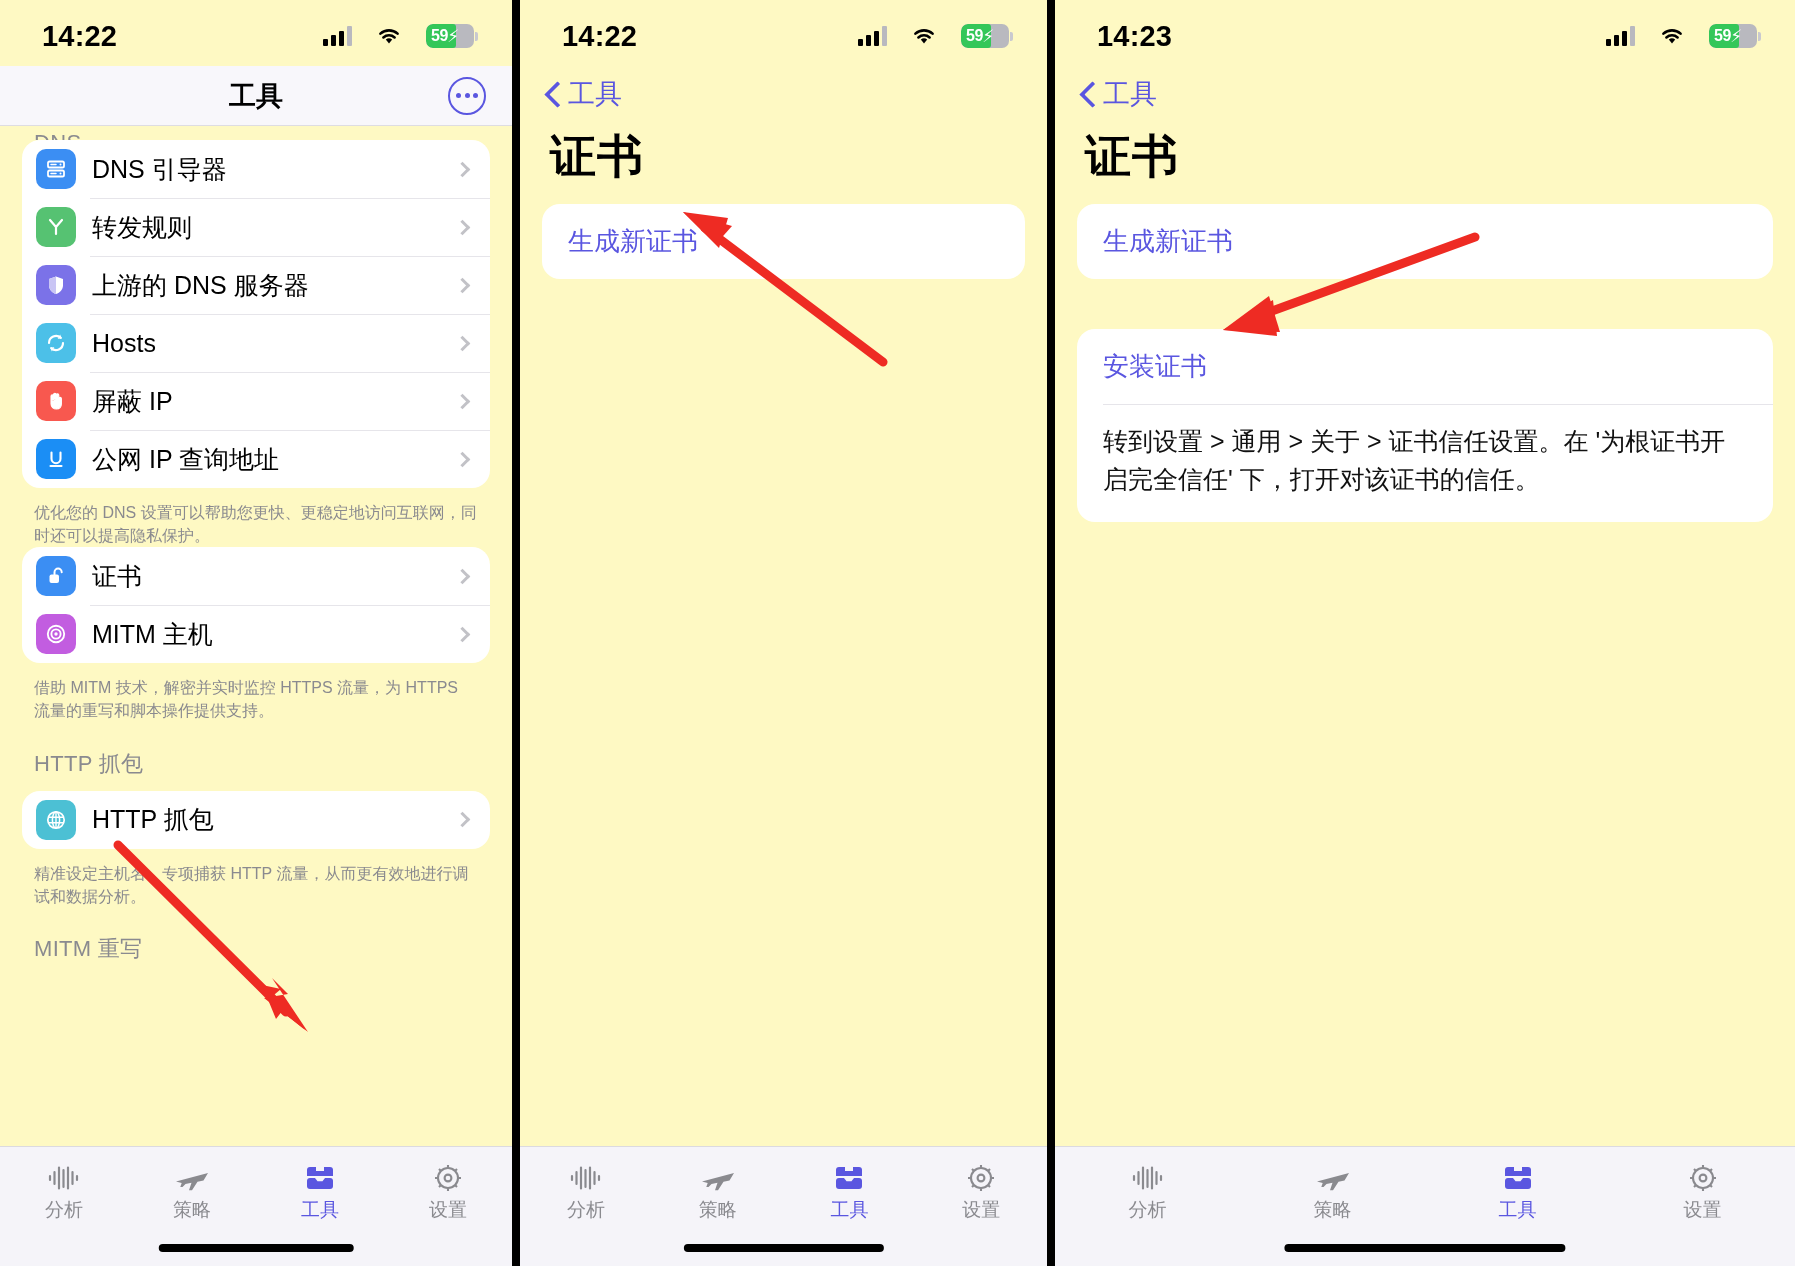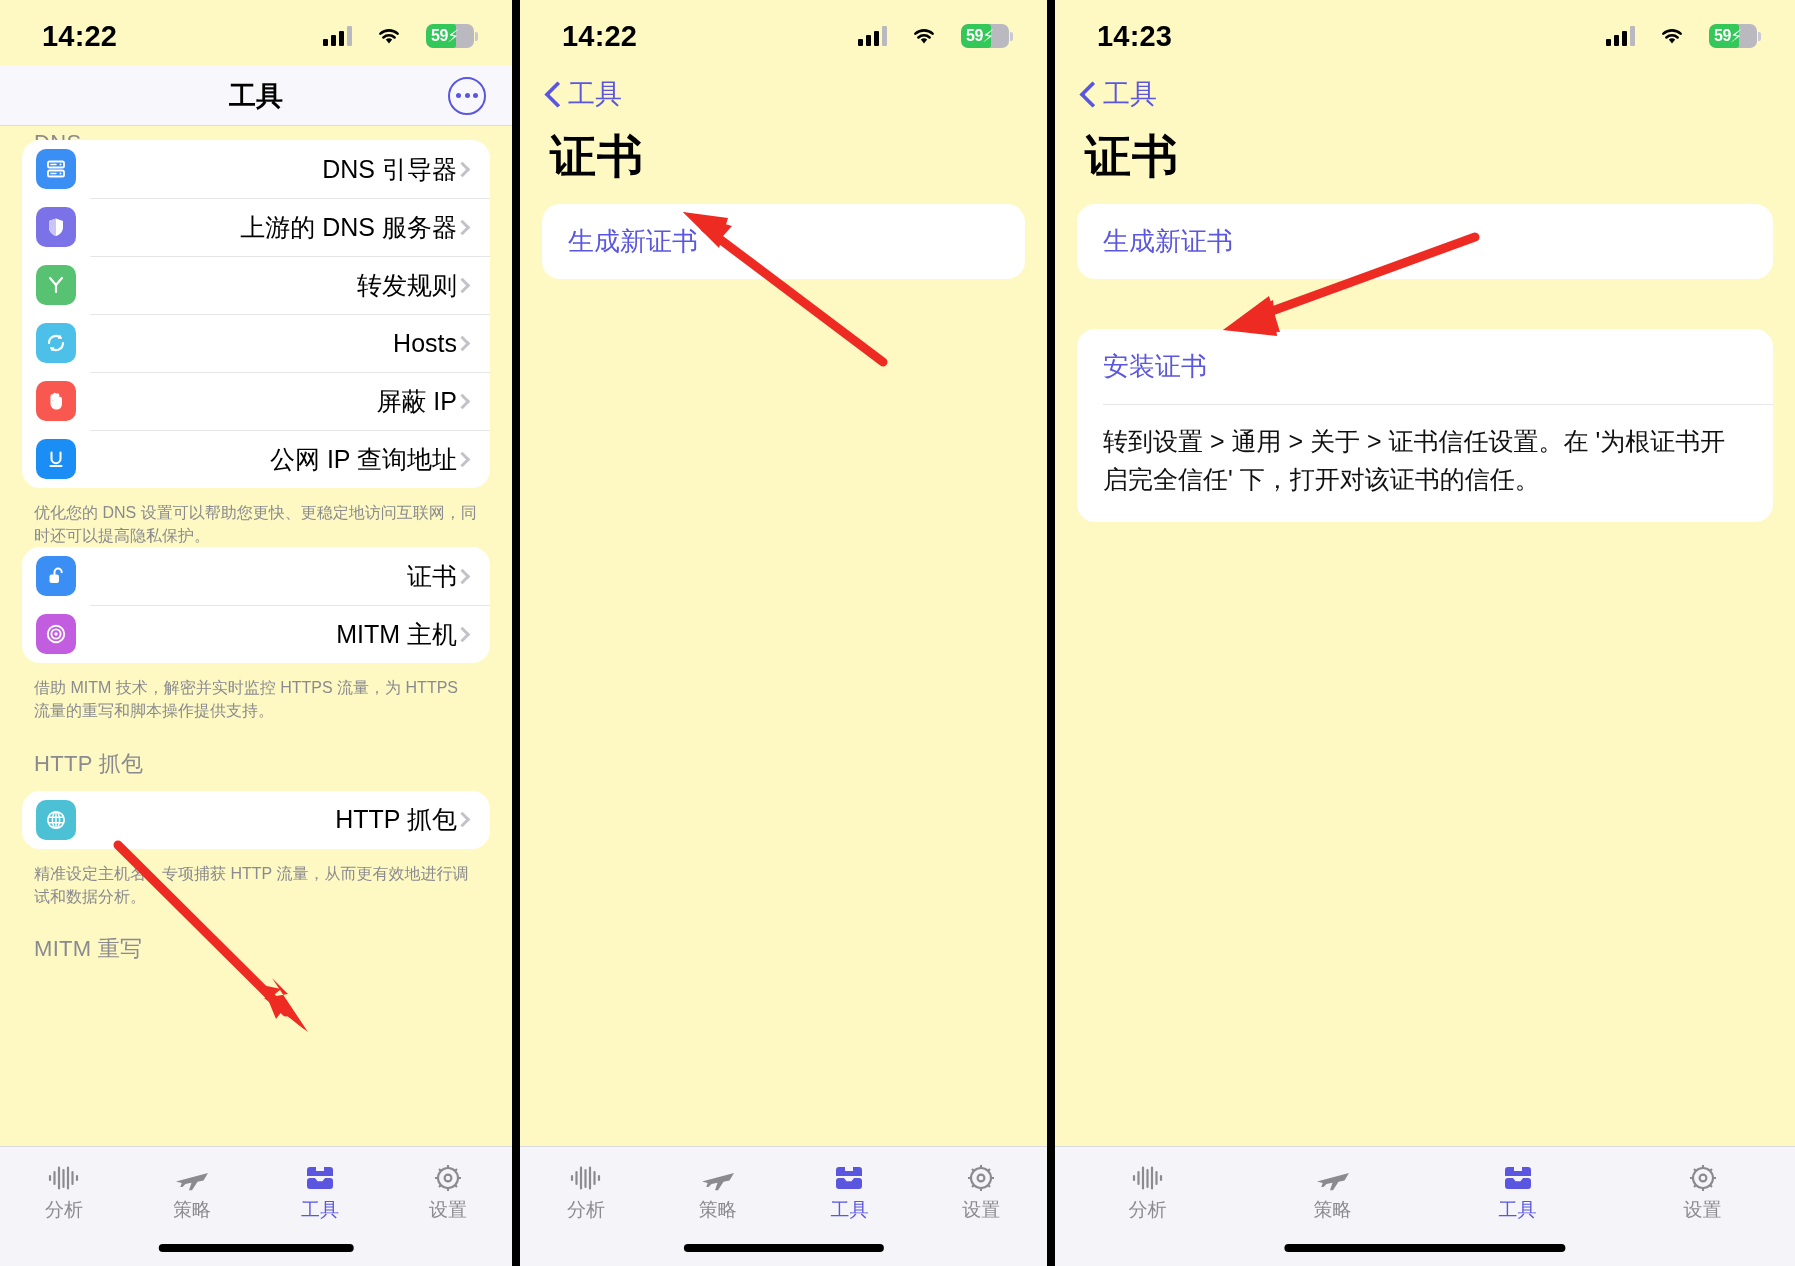--- a/index.html
+++ b/index.html
@@ -127,21 +127,20 @@
     font-size: 22px; color: #8a8a8f;
     padding: 0 12px 12px 12px;
     letter-spacing: 0.3px;
   }
   .grouphdr.tight { padding-top: 26px; }
 
   .card {
     background: #fff;
     border-radius: 18px;
     overflow: hidden;
-    text-align: right;
   }
   .row {
     display: flex; align-items: center;
     min-height: 58px;
     padding: 0 18px 0 14px;
     position: relative;
   }
   .row + .row::before {
     content: "";
     position: absolute; left: 68px; right: 0; top: 0;
@@ -264,36 +263,36 @@
                 <rect x="4" y="13.5" width="16" height="6" rx="1.6" stroke="#fff" stroke-width="1.8" fill="none"></rect>
                 <circle cx="16.5" cy="7.5" r="1" fill="#fff"></circle>
                 <circle cx="16.5" cy="16.5" r="1" fill="#fff"></circle>
                 <path d="M7 7.5h5M7 16.5h5" stroke="#fff" stroke-width="1.5" stroke-linecap="round"></path>
               </svg>
           </div>
           <div class="rowlabel">DNS 引导器</div>
           <div class="chev"></div>
         </div>
         <div class="row">
+          <div class="rowicon" style="background:#56c272">
+            <svg width="22" height="22" viewBox="0 0 22 22">
+                <path d="M5 4l6 7v7M17 4l-6 7" stroke="#fff" stroke-width="2.2" fill="none" stroke-linecap="round" stroke-linejoin="round"></path>
+              </svg>
+          </div>
+          <div class="rowlabel">转发规则</div>
+          <div class="chev"></div>
+        </div>
+        <div class="row">
           <div class="rowicon" style="background:#7b72e8">
             <svg width="22" height="22" viewBox="0 0 22 22">
                 <path d="M11 2.5l7 2.6v6.1c0 4.3-3 7.4-7 8.8-4-1.4-7-4.5-7-8.8V5.1z" fill="#fff"></path>
                 <path d="M11 2.5v17.5c-4-1.4-7-4.5-7-8.8V5.1z" fill="#c9c5f4"></path>
               </svg>
           </div>
           <div class="rowlabel">上游的 DNS 服务器</div>
-          <div class="chev"></div>
-        </div>
-        <div class="row">
-          <div class="rowicon" style="background:#56c272">
-            <svg width="22" height="22" viewBox="0 0 22 22">
-                <path d="M5 4l6 7v7M17 4l-6 7" stroke="#fff" stroke-width="2.2" fill="none" stroke-linecap="round" stroke-linejoin="round"></path>
-              </svg>
-          </div>
-          <div class="rowlabel">转发规则</div>
           <div class="chev"></div>
         </div>
         <div class="row">
           <div class="rowicon" style="background:#4cc0e8">
             <svg width="24" height="24" viewBox="0 0 24 24">
                 <path d="M19 12a7 7 0 0 1-11.8 5.1" stroke="#fff" stroke-width="2.2" fill="none" stroke-linecap="round"></path>
                 <path d="M5 12a7 7 0 0 1 11.8-5.1" stroke="#fff" stroke-width="2.2" fill="none" stroke-linecap="round"></path>
                 <path d="M16.2 3.4l1.2 3.6-3.7.9z" fill="#fff"></path>
                 <path d="M7.8 20.6l-1.2-3.6 3.7-.9z" fill="#fff"></path>
               </svg>

